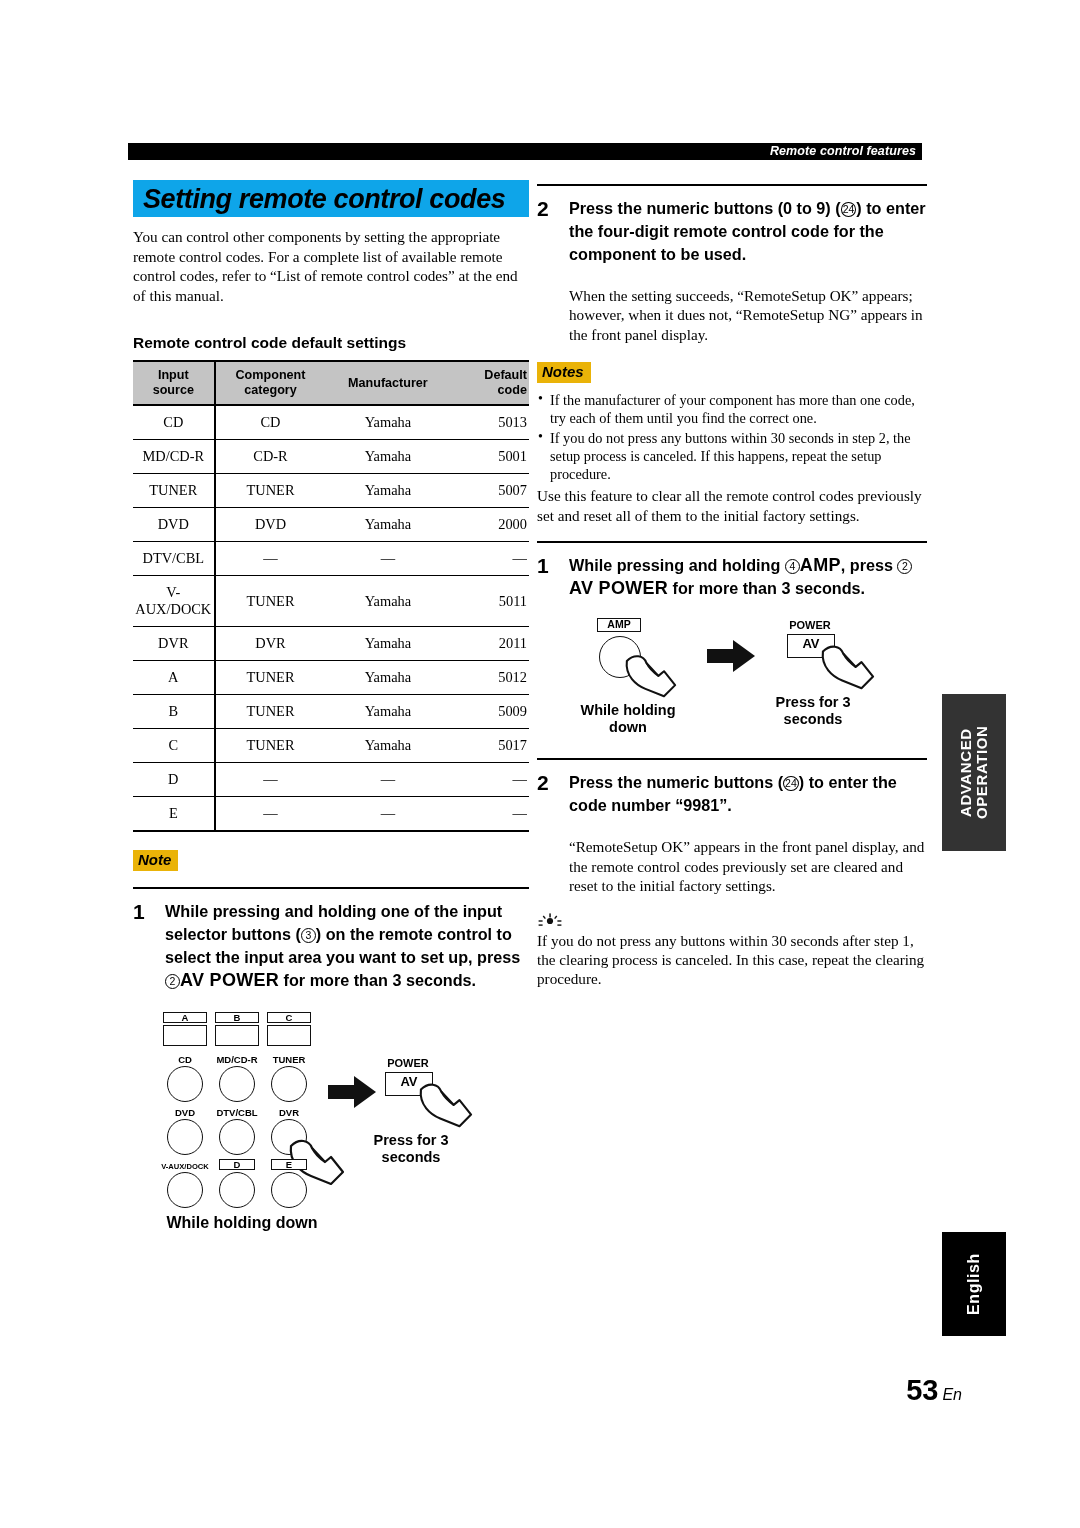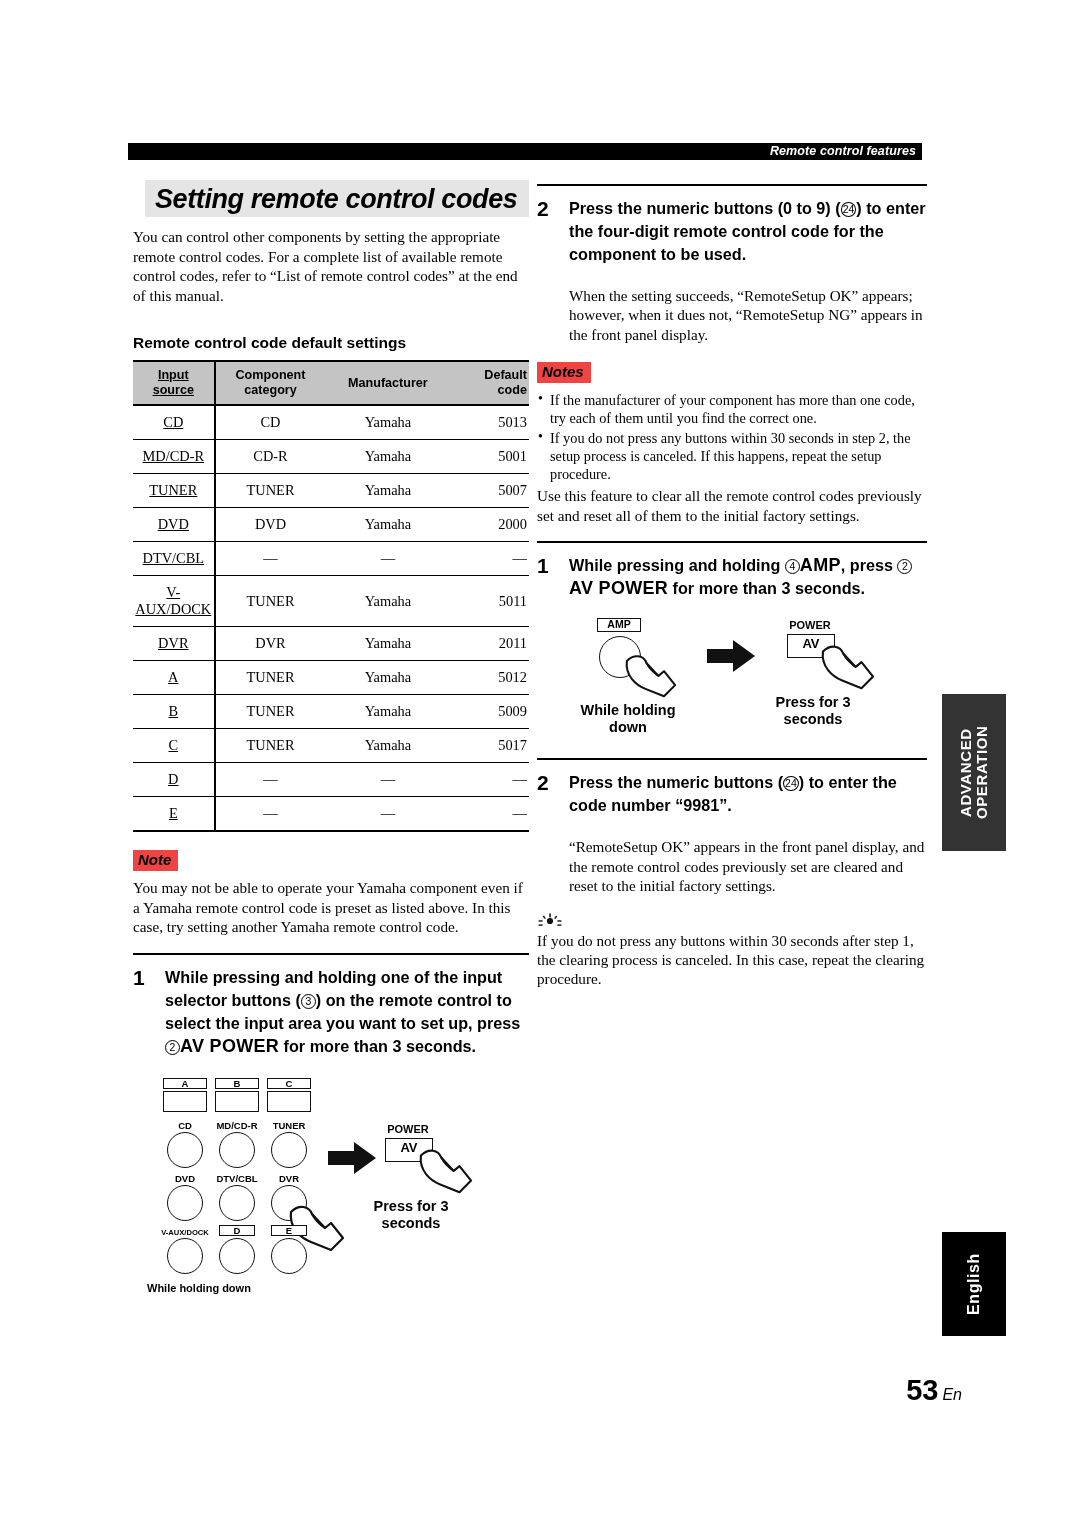--- a/index.html
+++ b/index.html
@@ -27,24 +27,23 @@
     letter-spacing:.1px;
     white-space:nowrap;
   }
 
   
   .col-left  { position:absolute; left:133px; top:180px; width:396px; }
   .col-right { position:absolute; left:537px; top:184px; width:390px; }
 
   
   .title-banner {
-    background:#e5e5e5;
+    background:#0ea5e9;
     height:37px;
     position:relative;
-    margin-left:12px;
   }
   .title-banner .tb-text {
     position:absolute; left:10px; top:3px;
     font-family:"Liberation Sans", sans-serif;
     font-weight:bold; font-style:italic;
     font-size:27px; line-height:32px;
     letter-spacing:-0.4px;
     white-space:nowrap;
   }
 
@@ -85,30 +84,30 @@
   table.codes thead tr { border-top:2px solid #000; }
   table.codes thead th { border-bottom:2px solid #000; }
   table.codes td {
     text-align:center;
     padding:8px 2px;
     border-bottom:1px solid #000;
     line-height:17px;
     vertical-align:middle;
   }
   table.codes tbody tr:last-child td { border-bottom:2px solid #000; }
-  table.codes .c1 { width:72px; border-right:2px solid #000;text-decoration:underline; }
+  table.codes .c1 { width:72px; border-right:2px solid #000; }
   table.codes .c2 { width:110px; }
   table.codes .c3 { width:124px; }
   table.codes .c4 { width:78px;text-align:right; }
   table.codes th.c1 { border-right:2px solid #000; }
 
   
   .note-tag {
     display:inline-block;
-    background:#ef4444;
+    background:#eab308;
     font-family:"Liberation Sans", sans-serif;
     font-style:italic; font-weight:bold;
     font-size:15px;
     padding:1px 7px 2px 5px;
     line-height:18px;
   }
   .note-block { margin-top:18px; }
   .note-block p {
     font-family:"Liberation Serif", serif;
     font-size:15.2px;
@@ -227,23 +226,23 @@
     font-family:"Liberation Sans", sans-serif;
     font-weight:bold;
     font-size:9.5px;
     line-height:11px;
     text-align:center;
   }
   .cap {
     position:absolute;
     font-family:"Liberation Sans", sans-serif;
     font-weight:bold;
-    font-size:11px;
+    font-size:16px;
     line-height:17px;
-    text-align:left;
+    text-align:center;
     white-space:nowrap;
   }
   .cap2 {
     position:absolute;
     font-family:"Liberation Sans", sans-serif;
     font-weight:bold;
     font-size:14.5px;
     line-height:17px;
     text-align:center;
   }
@@ -385,21 +384,20 @@
           <td class="c1">E</td>
           <td class="c2">—</td>
           <td class="c3">—</td>
           <td class="c4">—</td>
         </tr>
     </tbody>
   </table>
 
   <div class="note-block">
     <span class="note-tag">Note</span>
-    <p>You may not be able to operate your Yamaha component even if a Yamaha remote control code is preset as listed above. In this case, try setting another Yamaha remote control code.</p>
   </div>
 
   <hr class="rule">
 
   <div class="step">
     <span class="num">1</span>
     <div class="headline">
       <span>While pressing and holding one of the input selector buttons (</span><span class="circnum">3</span><span>) on the remote control to select the input area you want to set up, press </span><span class="circnum">2</span><span class="bigbold">AV POWER</span><span> for more than 3 seconds.</span>
     </div>
   </div>

